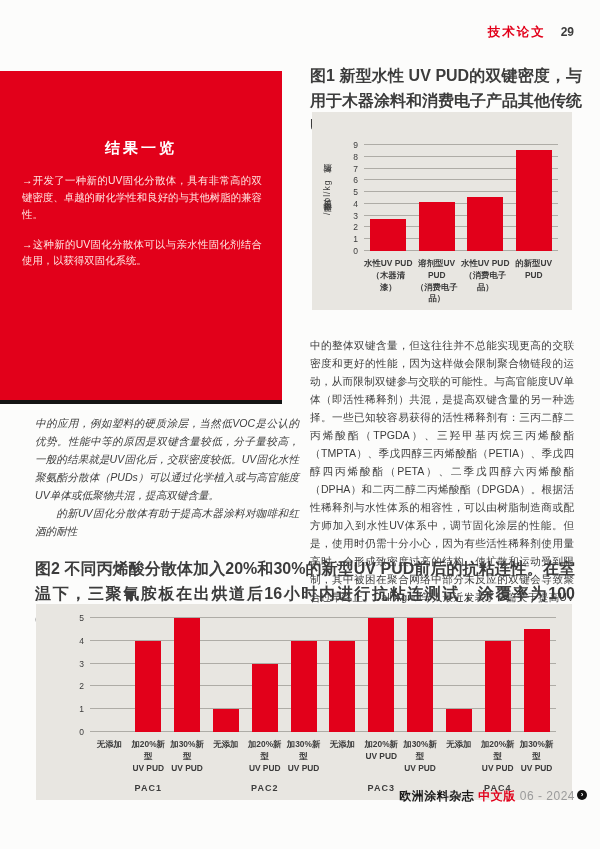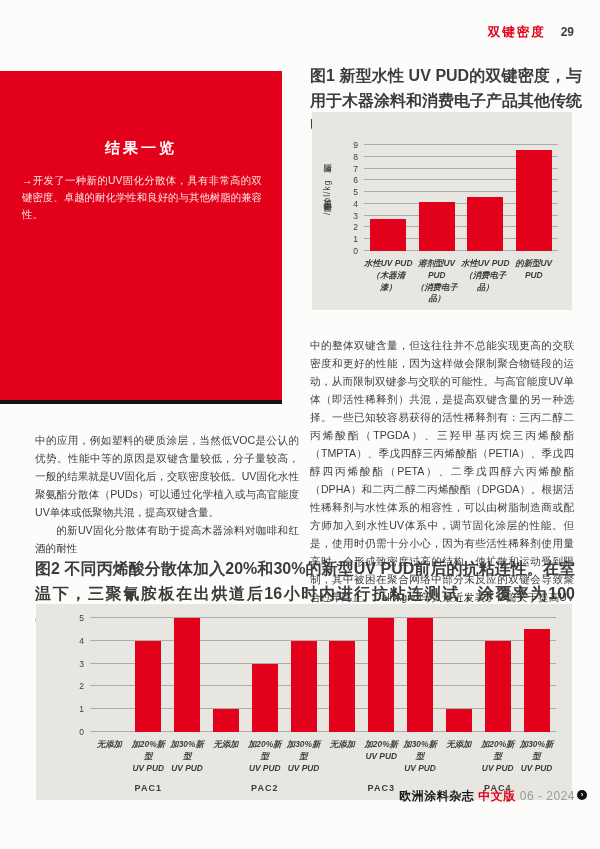--- a/index.html
+++ b/index.html
@@ -35,55 +35,56 @@
   .plot-area{position:absolute;inset:0;}
   .gridline{position:absolute;left:0;right:0;height:1px;background:#aeaca6;}
   .y-ticks{position:absolute;top:0;bottom:0;left:-24px;width:18px;}
   .ytick{position:absolute;right:0;transform:translateY(50%);font-size:8.5px;color:#3c3c3c;}
   .bar-row{position:absolute;inset:0;display:flex;align-items:flex-end;z-index:1;}
   .bar-col{flex:1;display:flex;justify-content:center;align-items:flex-end;height:100%;}
   .bar{background:#e2001a;}
   #fig1 .bar{width:36px;}
   #fig2 .bar{width:26px;}
   .label-row{display:flex;margin-top:7px;}
-  .label-col{flex:1;text-align:center;font-size:8.4px;font-weight:bold;color:#3c3c3c;line-height:1.4;white-space:pre-line;font-style:italic;}
+  .label-col{flex:1;text-align:center;font-size:8.4px;font-weight:bold;color:#3c3c3c;line-height:1.4;white-space:pre-line;}
   .group-row{display:flex;margin-top:9px;}
   .group-cell{flex:1;text-align:center;font-size:9px;font-weight:bold;color:#3c3c3c;letter-spacing:1px;}
   .ylabel{position:absolute;left:9px;top:26px;height:120px;writing-mode:vertical-rl;transform:rotate(180deg);font-size:8.5px;color:#3c3c3c;display:flex;align-items:center;justify-content:center;letter-spacing:1px;}
 
   
   .body-col{position:absolute;color:#3d3d3d;font-size:10.6px;line-height:18px;text-align:justify;}
-  #left-col{left:35px;top:431px;width:264px;}
+  #left-col{left:35px;top:414px;width:264px;font-style:italic;}
   #right-col{left:310px;top:336px;width:264px;}
   .body-col p{margin:0;}
   .body-col p.indent{text-indent:2em;}
 
   
   .end-marker{position:absolute;left:577px;top:790px;width:10px;height:10px;border-radius:50%;background:#111;color:#fff;font-size:8px;line-height:10px;text-align:center;font-weight:bold;}
 
   
   .footer{position:absolute;right:25px;top:788px;font-size:12px;letter-spacing:0.5px;white-space:nowrap;padding-left:25px;}
   .footer .journal{color:#1a1a1a;font-weight:bold;}
   .footer .edition{color:#e2001a;font-weight:bold;margin-left:4px;}
   .footer .issue{color:#9b9b9b;margin-left:4px;}
 </style>
 </head>
 <body>
 
 <div class="page">
 
   <div class="header">
-    <span class="section">双键密度</span>
+    <span class="section">技术论文</span>
     <span class="pageno">29</span>
   </div>
 
   <div class="results-box">
     <div class="rb-title">结果一览</div>
     <div class="rb-list">
       <p>→开发了一种新的UV固化分散体，具有非常高的双键密度、卓越的耐化学性和良好的与其他树脂的兼容性。</p>
+      <p>→这种新的UV固化分散体可以与亲水性固化剂结合使用，以获得双固化系统。</p>
     </div>
   </div>
 
   <div class="fig-caption" id="fig1-caption">图1 新型水性 UV PUD的双键密度，与用于木器涂料和消费电子产品其他传统UV体系的对比。部分从[5]重画</div>
 
   <div class="chart-box" id="fig1">
     <div class="ylabel">双键密度/（mol/kg树脂）</div>
     <div class="chart-inner">
       <div class="plot-wrap">
         <div class="y-ticks">

